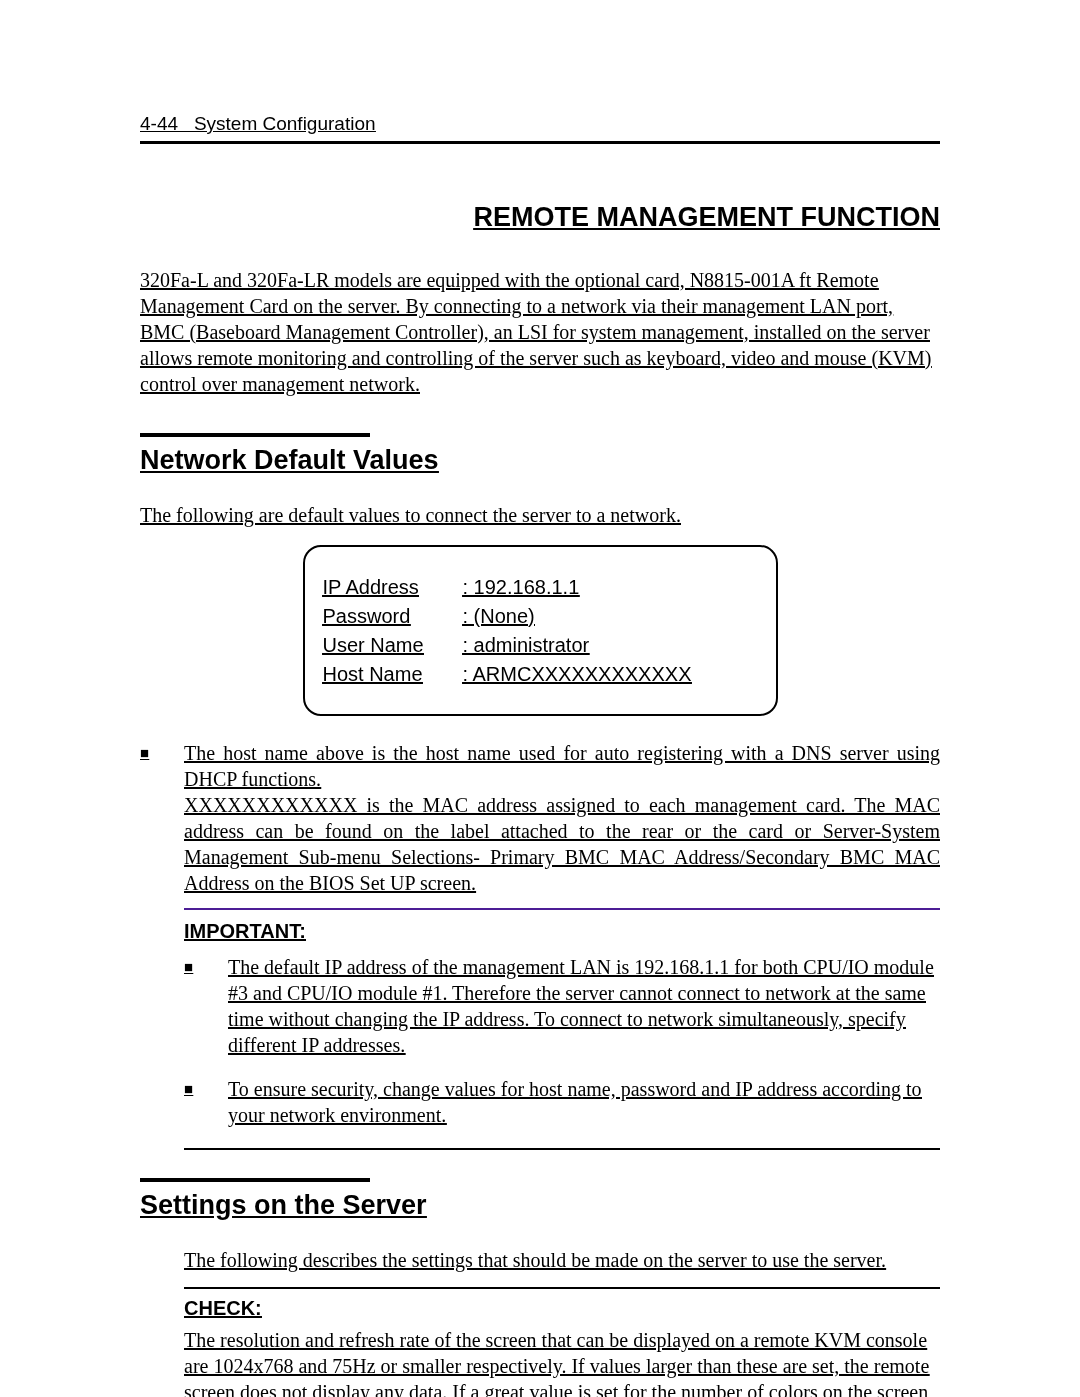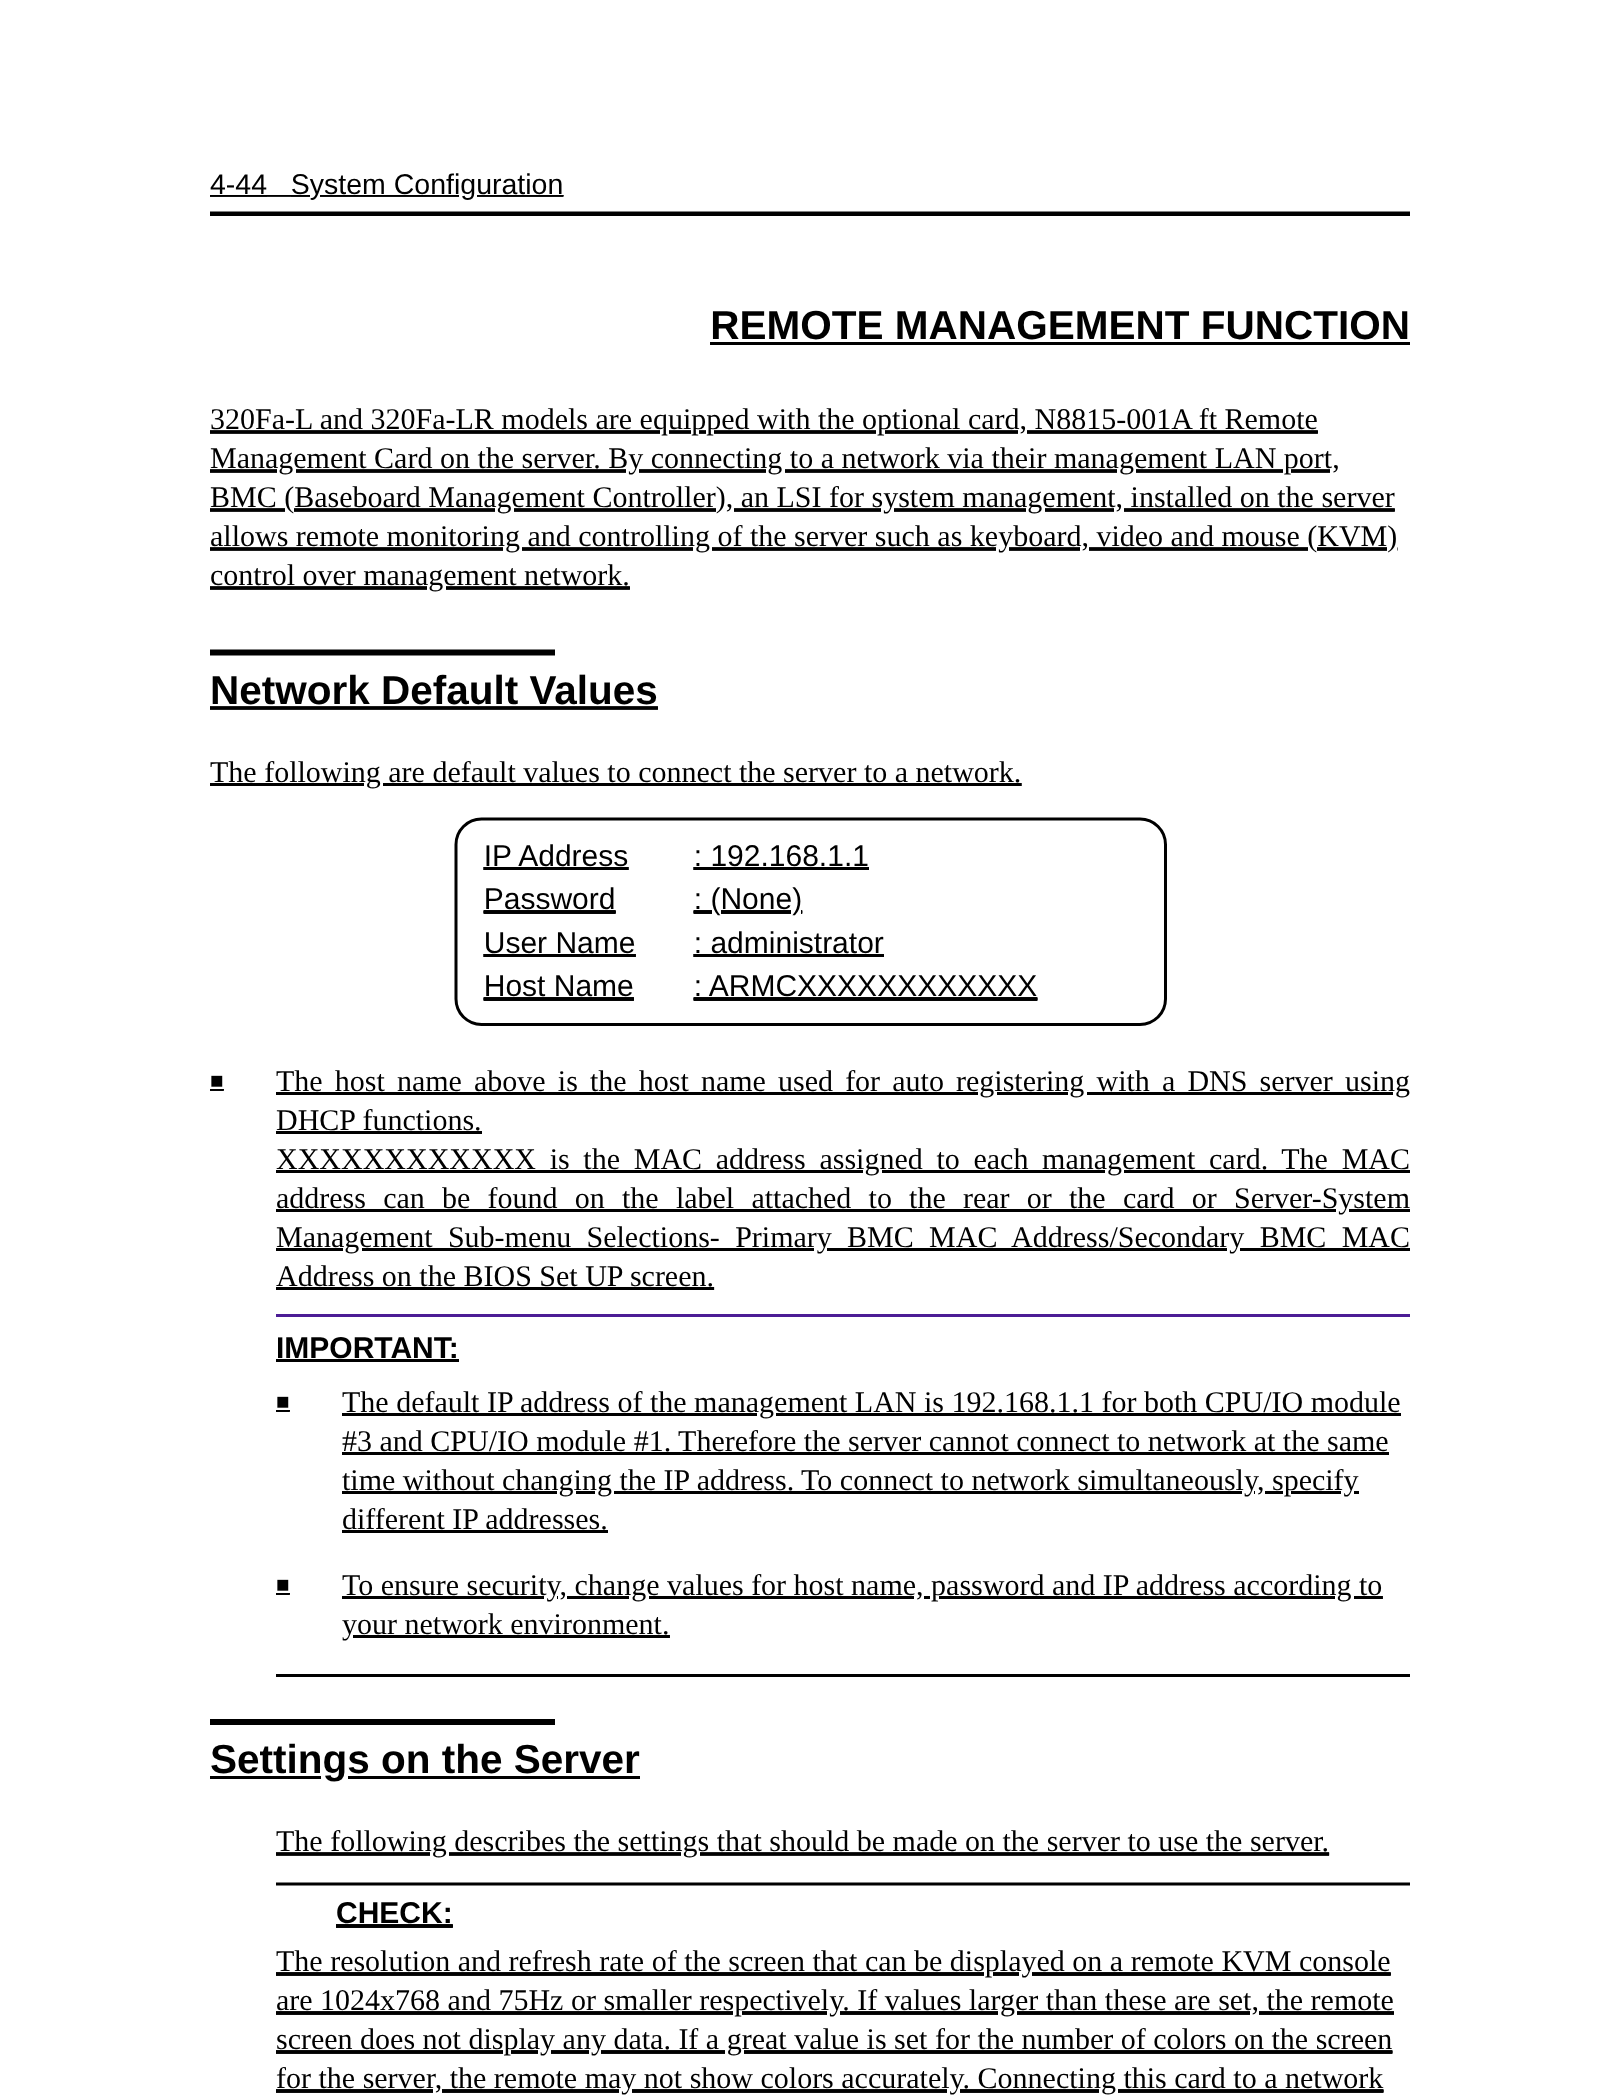--- a/index.html
+++ b/index.html
@@ -44,21 +44,21 @@
       margin-bottom: 24px;
     }
     .intro-line {
       margin-bottom: 16px;
     }
     .box {
       width: 475px;
       margin: 17px auto 24px auto;
       border: 2px solid #000;
       border-radius: 18px;
-      padding: 8px 18px;
+      padding: 24px 18px;
       font-family: Arial, Helvetica, sans-serif;
       font-size: 20px;
     }
     .box-row { display: flex; margin: 3px 0; }
     .box-label { width: 140px; }
 
     ul.bullets {
       list-style: none;
       margin-bottom: 10px;
     }
@@ -101,21 +101,20 @@
       margin-left: 44px;
       border-top: 2px solid #000;
       border-bottom: 2px solid #000;
       padding: 6px 0 8px 0;
     }
     .ruled-block2 .blk-title {
       font-family: Arial, Helvetica, sans-serif;
       font-weight: bold;
       font-size: 20px;
       margin-bottom: 6px;
-      margin-left: 40px;
     }
     .ruled-block2 .blk-body {
       font-family: "Times New Roman", Times, serif;
       font-size: 20px;
     }
   </style>
 </head>
 <body>
 
 <div class="header-line">

